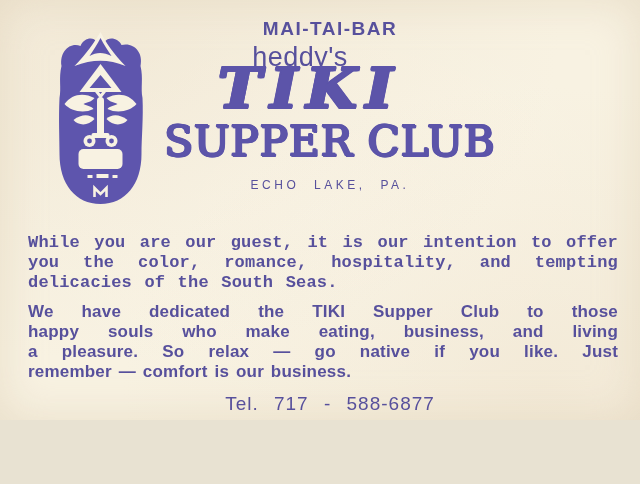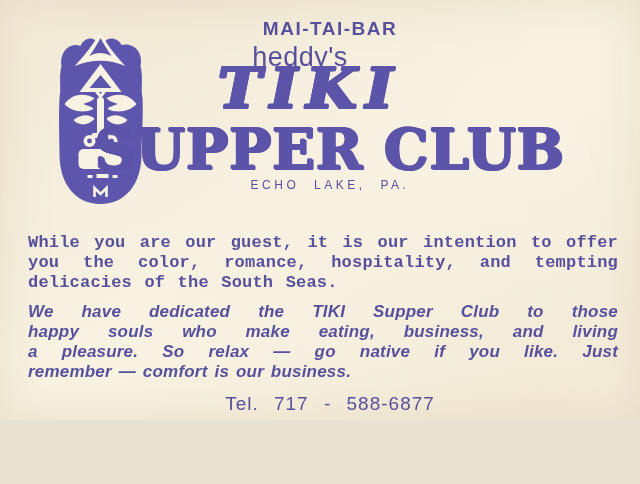--- a/index.html
+++ b/index.html
@@ -31,39 +31,39 @@
     transform:translateX(-20px) scaleY(0.95);
     text-shadow:
       1.7px 0 0 currentColor, -1.7px 0 0 currentColor,
       0 1.3px 0 currentColor, 0 -1.3px 0 currentColor,
       1.3px 1.3px 0 currentColor, -1.3px 1.3px 0 currentColor,
       1.3px -1.3px 0 currentColor, -1.3px -1.3px 0 currentColor;
   }
 
   .supper {
     top:121px;
-    font-family:"DejaVu Serif", serif; font-weight:bold;
-    font-size:56px; line-height:1; letter-spacing:1px;
+    font-family:"DejaVu Serif", serif; font-weight:normal;
+    font-size:42px; line-height:1; letter-spacing:1px;
     color:var(--logo_ink, #5c54a9);
     text-shadow:
       1.3px 0 0 currentColor, -1.3px 0 0 currentColor,
       0 1px 0 currentColor, 0 -1px 0 currentColor,
       1px 1px 0 currentColor, -1px -1px 0 currentColor;
   }
 
   .echo    { top:178px; font-size:12px; font-weight:400; letter-spacing:3.5px; word-spacing:8px; }
   .tagline { top:203px; font-size:20px; font-weight:bold; letter-spacing:1px; word-spacing:5px; }
 
   .para {
     position:absolute; left:28px; width:590px;
     font-size:17px; font-weight:bold; line-height:20px;
     letter-spacing:0.2px; word-spacing:2px;
   }
   .p1 { top:233px;font-family:Liberation Mono, monospace; }
-  .p2 { top:302px;font-style:italic; }
+  .p2 { top:302px; }
   .jline { text-align:justify; text-align-last:justify; }
   .jline.last { text-align-last:left; }
 
   .phone { top:393px; font-size:19px; font-weight:normal; letter-spacing:1px; word-spacing:9px; }
 
   .mask { position:absolute; left:47px; top:30px; width:107px; height:180px; }
   .mbody { fill:var(--mask_ink, #5e55ad); }
   .carve > * { fill:var(--background, #f8f2e2); }
   .ink-detail > * { fill:var(--mask_ink, #5e55ad); }
   .carve-stroke { stroke:var(--background, #f8f2e2); }

